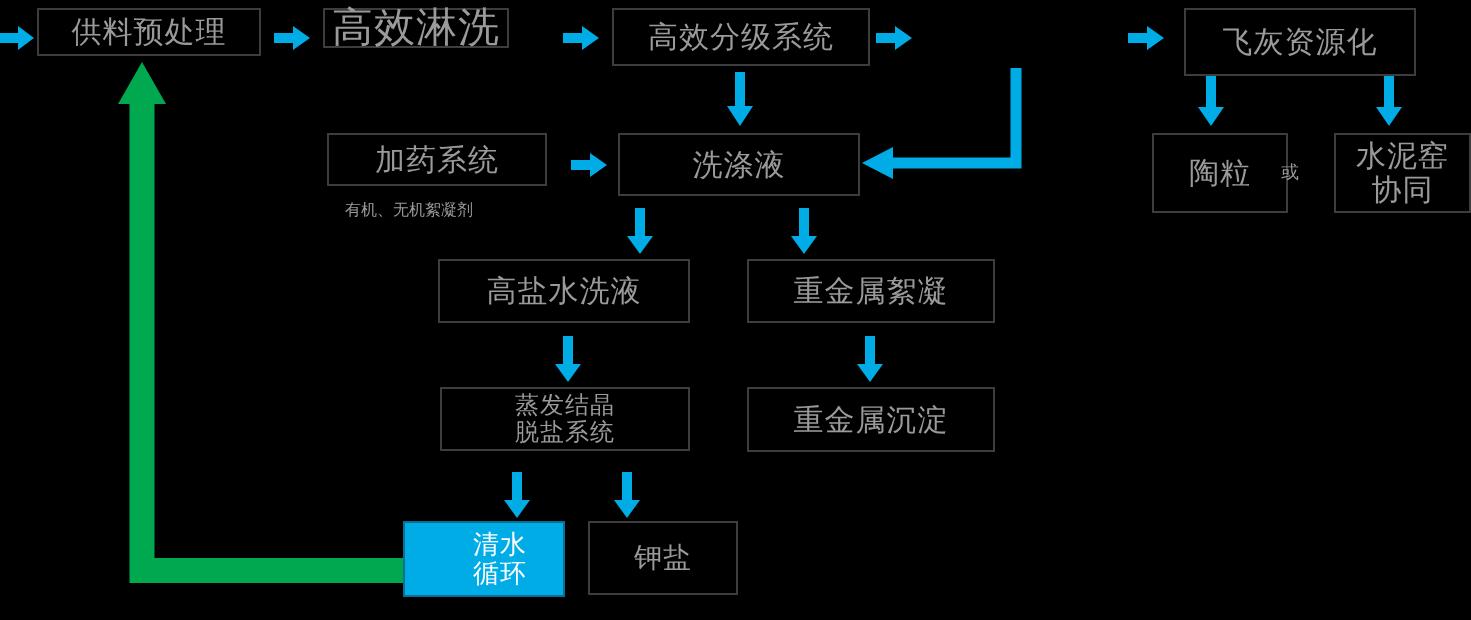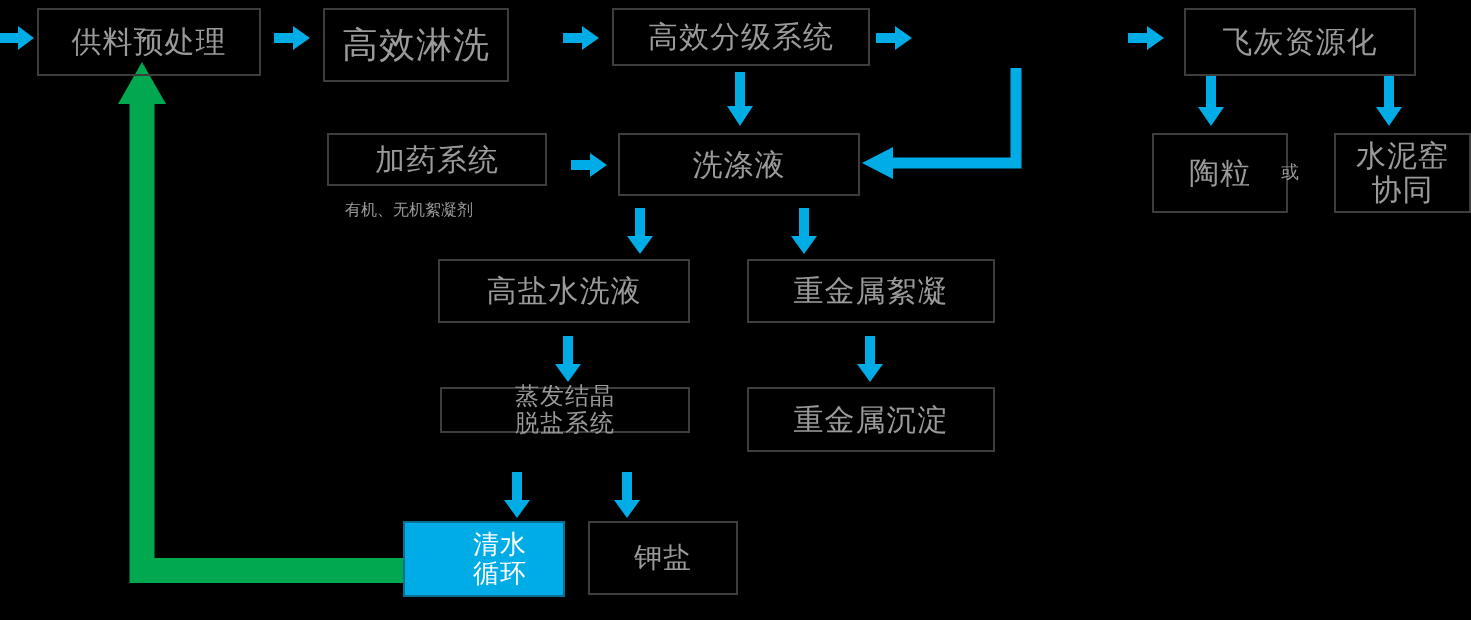--- a/index.html
+++ b/index.html
@@ -22,43 +22,43 @@
   <svg class="conn" style="left:0;top:0;width:1471px;height:620px;" viewBox="0 0 1471 620">
     <path d="M403,570.5 L142,570.5 L142,100" stroke="#00A84F" stroke-width="25" fill="none"></path>
     <polygon points="142,62 118,104 166,104" fill="#00A84F"></polygon>
   </svg>
 
   <svg class="conn" style="left:0;top:0;width:1471px;height:620px;" viewBox="0 0 1471 620">
     <path d="M1016,68 L1016,163 L890,163" stroke="#00ACE6" stroke-width="11" fill="none"></path>
     <polygon points="862,163 893,147 893,179" fill="#00ACE6"></polygon>
   </svg>
 
-  <div class="node" style="left:37px;top:8px;width:224px;height:68px;font-size:30px;">供料预处理</div>
+  <div class="node" style="left:37px;top:8px;width:224px;height:48px;font-size:30px;">供料预处理</div>
 
-  <div class="node" style="left:323px;top:8px;width:186px;height:74px;font-size:36px;">高效淋洗</div>
+  <div class="node" style="left:323px;top:8px;width:186px;height:40px;font-size:41px;">高效淋洗</div>
 
   <div class="node" style="left:612px;top:8px;width:258px;height:58px;font-size:30px;">高效分级系统</div>
 
 
   <div class="node" style="left:1184px;top:8px;width:232px;height:68px;font-size:30px;">飞灰资源化</div>
 
   <div class="node" style="left:1152px;top:133px;width:136px;height:80px;font-size:30px;">陶粒</div>
 
   <div class="node" style="left:1334px;top:133px;width:137px;height:80px;font-size:30px;white-space:pre-line;">水泥窑
 协同</div>
 
   <div class="node" style="left:327px;top:133px;width:220px;height:53px;font-size:30px;">加药系统</div>
 
   <div class="node" style="left:618px;top:133px;width:242px;height:63px;font-size:30px;">洗涤液</div>
 
   <div class="node" style="left:438px;top:259px;width:252px;height:64px;font-size:30px;">高盐水洗液</div>
 
   <div class="node" style="left:747px;top:259px;width:248px;height:64px;font-size:30px;">重金属絮凝</div>
 
-  <div class="node" style="left:440px;top:387px;width:250px;height:46px;font-size:24px;white-space:pre-line;">蒸发结晶
+  <div class="node" style="left:440px;top:387px;width:250px;height:64px;font-size:24px;white-space:pre-line;">蒸发结晶
 脱盐系统</div>
 
   <div class="node" style="left:747px;top:387px;width:248px;height:65px;font-size:30px;">重金属沉淀</div>
 
   <div class="node accent" style="left:403px;top:521px;width:162px;height:76px;font-size:26px;white-space:pre-line;">清水
 循环</div>
 
   <div class="node" style="left:588px;top:521px;width:150px;height:74px;font-size:28px;">钾盐</div>
 
   <div class="caption" style="left:345px;top:200px;font-size:16px;">有机、无机絮凝剂</div>

